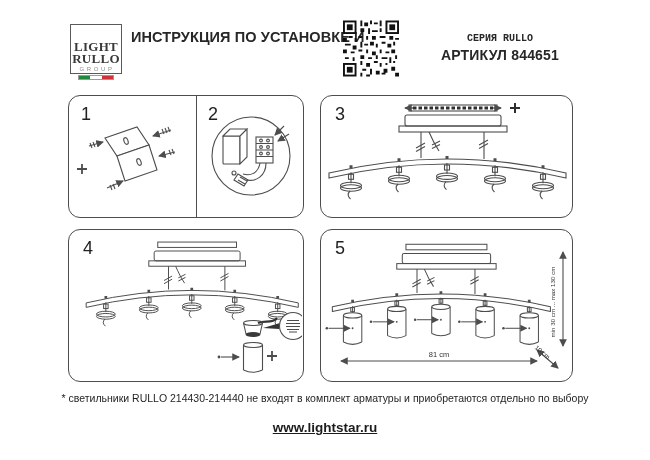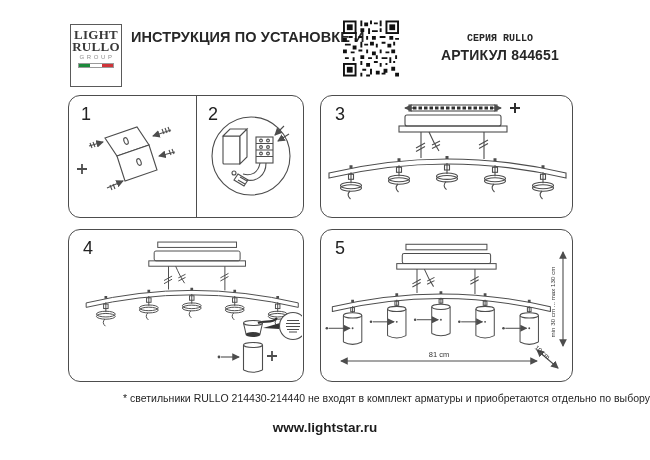--- a/index.html
+++ b/index.html
@@ -2,22 +2,22 @@
 <html><head>
 <meta charset="utf-8">
 <style>
   html,body{margin:0;padding:0;background:#fff;}
   #page{
     position:relative;width:650px;height:460px;background:#fff;overflow:hidden;
     font-family:"Liberation Sans", sans-serif;color:#262626;
   }
   
   .logo-box{
-    position:absolute;left:70px;top:24px;width:52px;height:63px;
-    border:1.6px solid #5a5a5a;box-sizing:border-box;text-align:center;padding-top:4px;
+    position:absolute;left:70px;top:24px;width:52px;height:50px;
+    border:1.6px solid #5a5a5a;box-sizing:border-box;text-align:center;padding-top:16px;
   }
   .logo-line{font-family:"Liberation Serif", serif;font-weight:bold;font-size:13px;line-height:12px;color:#3a3a3a;letter-spacing:.3px;}
   .logo-group{font-size:6px;letter-spacing:2.6px;color:#8f8f8f;margin-top:1px;padding-left:2px;}
   .logo-flag{display:flex;width:36px;height:5px;margin:3px auto 0;border:.5px solid #9a9a9a;box-sizing:border-box;}
   .logo-flag span{flex:1;height:100%;}
   .title{
     position:absolute;left:131px;top:29px;font-size:14.5px;font-weight:bold;
     line-height:17.5px;color:#272727;letter-spacing:.1px;
   }
   .qr{position:absolute;left:343px;top:20px;width:56px;height:57px;}
@@ -28,22 +28,22 @@
   .panel{position:absolute;border:1.4px solid #4d4d4d;border-radius:12px;box-sizing:border-box;background:#fff;}
   #panelA{left:68px;top:95px;width:236px;height:123px;}
   #panelB{left:320px;top:95px;width:253px;height:123px;}
   #panelC{left:68px;top:229px;width:236px;height:153px;}
   #panelD{left:320px;top:229px;width:253px;height:153px;}
   .divider{position:absolute;left:127px;top:0;bottom:0;width:0;border-left:1.2px solid #4d4d4d;}
   .step-num{position:absolute;font-size:18px;color:#222;z-index:3;}
   .panel svg{position:absolute;left:0;top:0;}
   svg text{font-family:"Liberation Sans", sans-serif;fill:#333;}
   
-  .note{position:absolute;left:0;right:0;top:392px;text-align:right;font-size:10.5px;color:#1f1f1f;}
-  .site{position:absolute;left:0;right:0;top:420px;text-align:center;font-size:13.5px;font-weight:bold;color:#1c1c1c;}
+  .note{position:absolute;left:0;right:0;top:392px;text-align:center;font-size:10.5px;color:#1f1f1f;}
+  .site{position:absolute;left:0;right:0;top:420px;text-align:center;font-size:13.5px;font-weight:bold;color:#1c1c1c;text-decoration:underline;}
 </style>
 </head>
 <body>
 
 <div id="page">
 
   <svg width="0" height="0" style="position:absolute" aria-hidden="true">
     <defs>
       <marker id="ah" viewBox="0 0 8 8" refX="7" refY="4" markerWidth="7" markerHeight="7" orient="auto-start-reverse">
         <path d="M0,0L8,4L0,8z" fill="#4d4d4d"></path>

